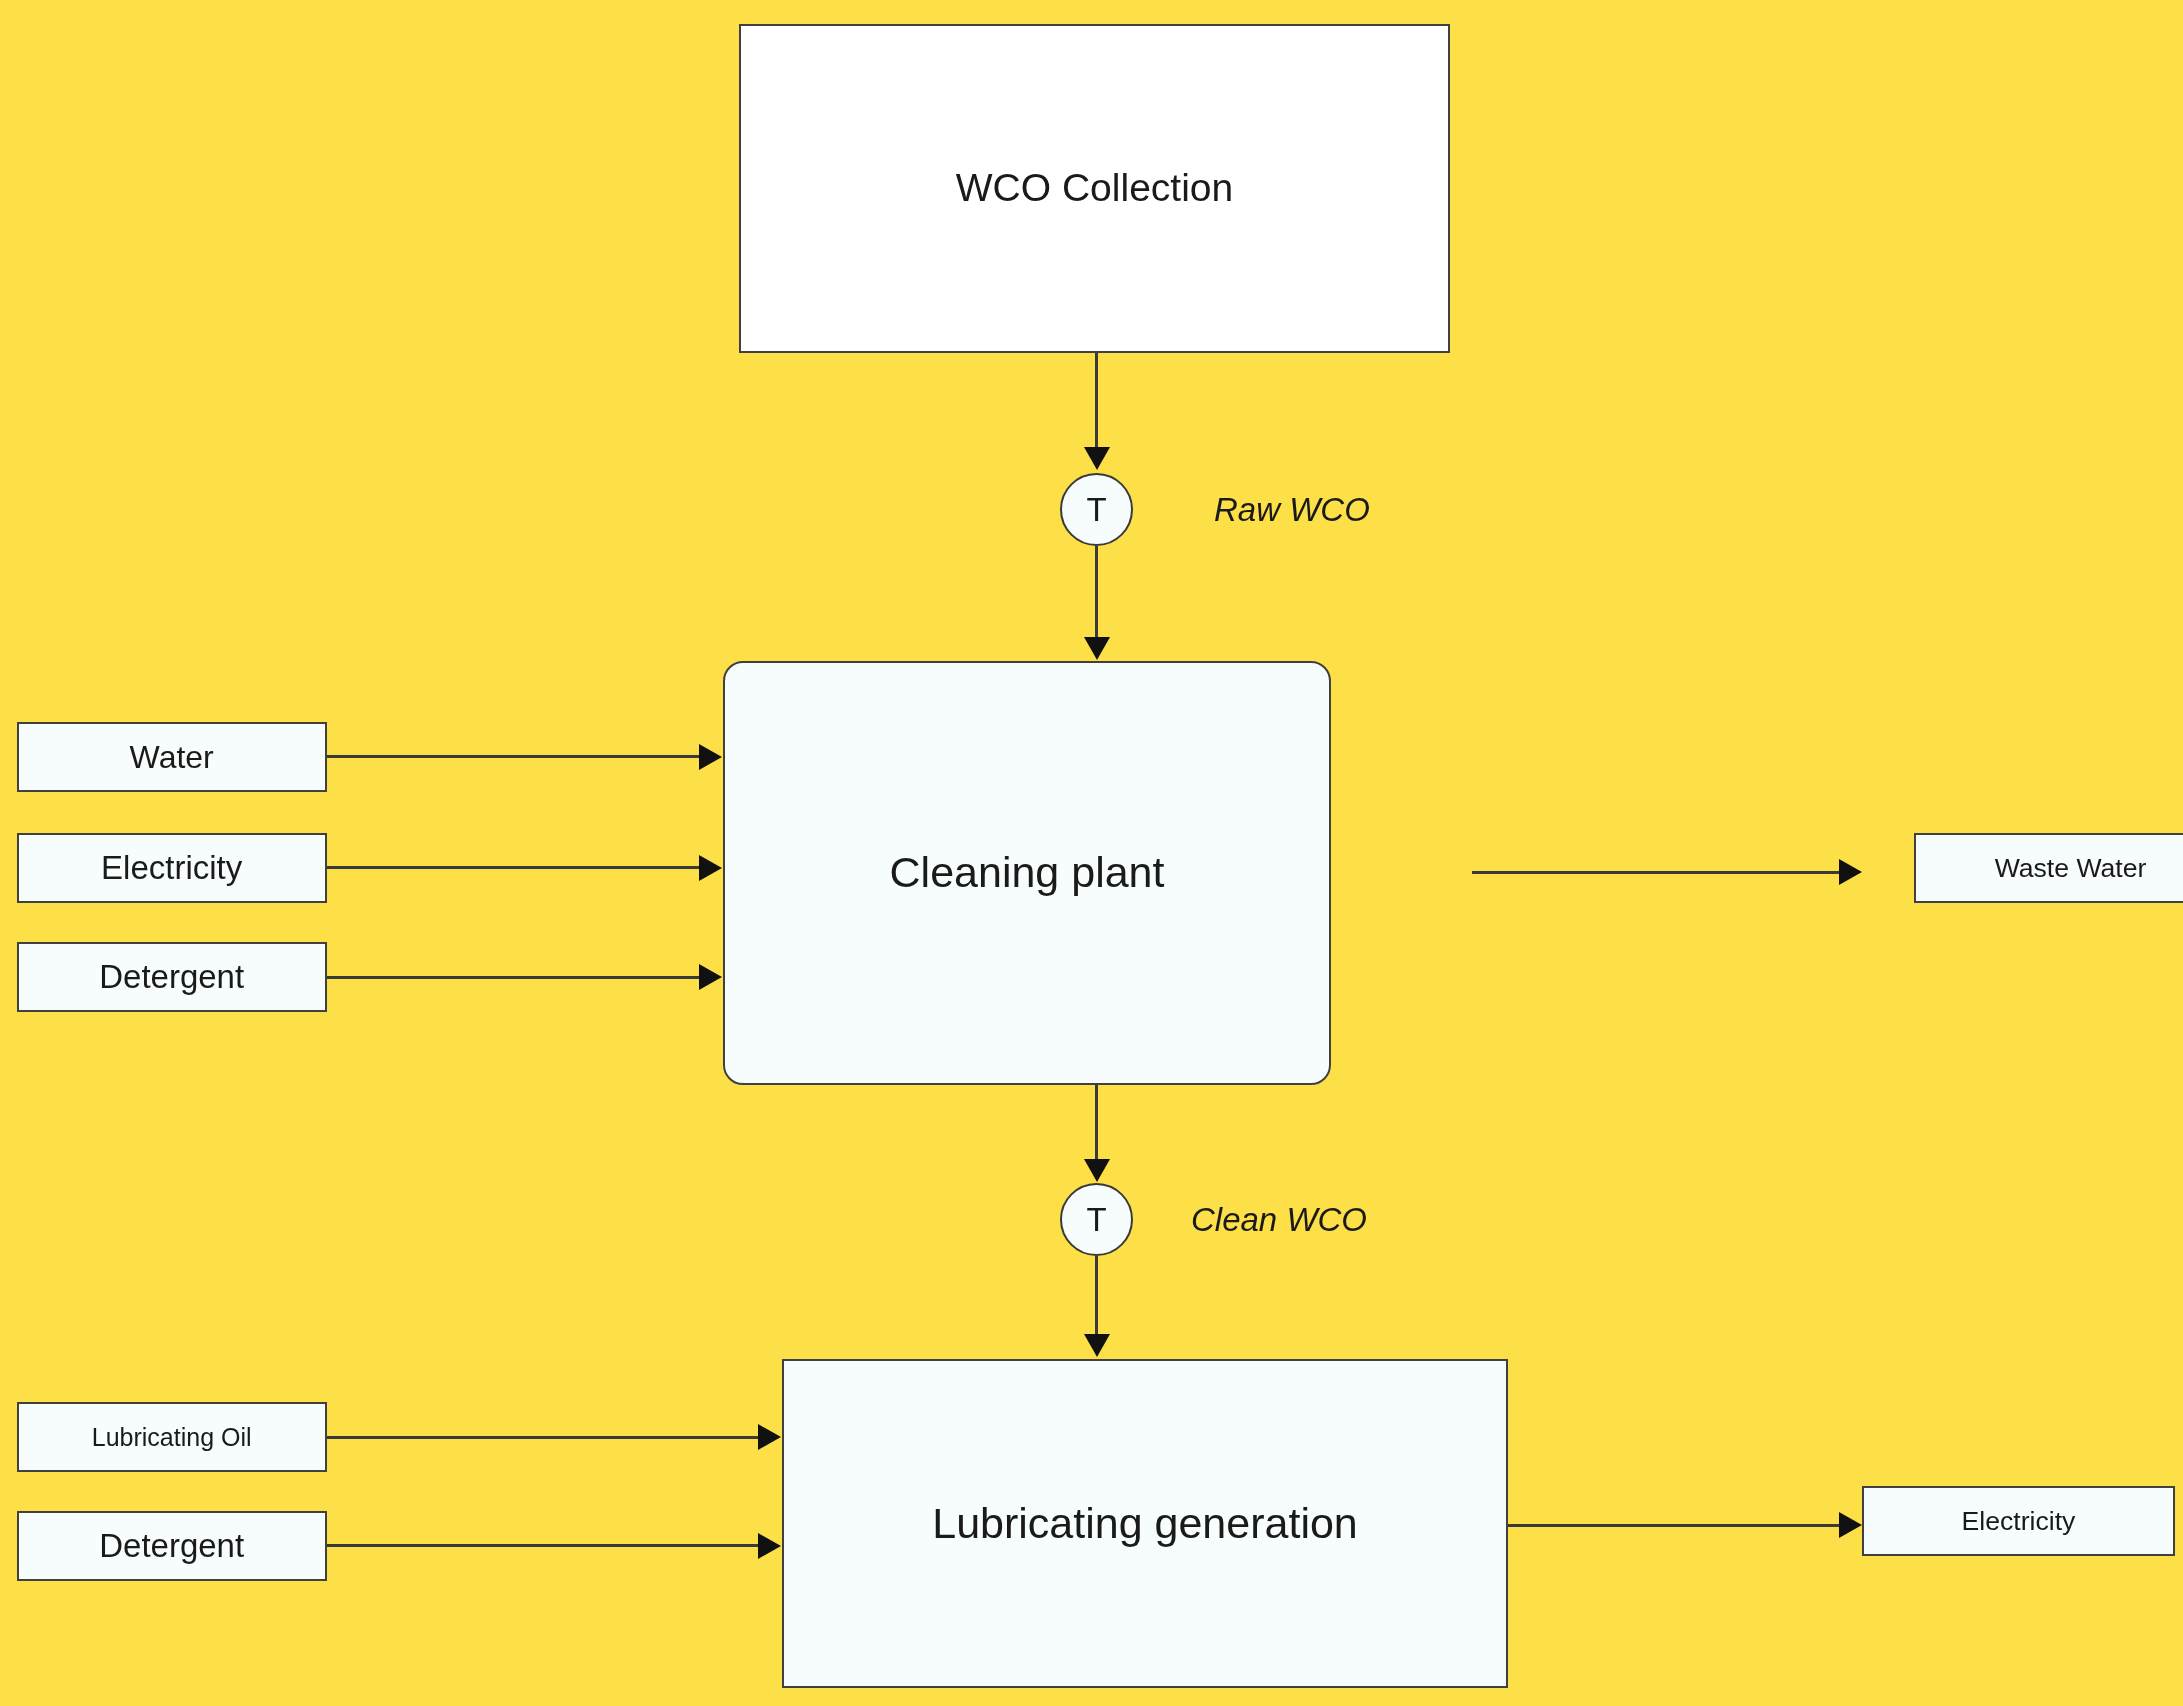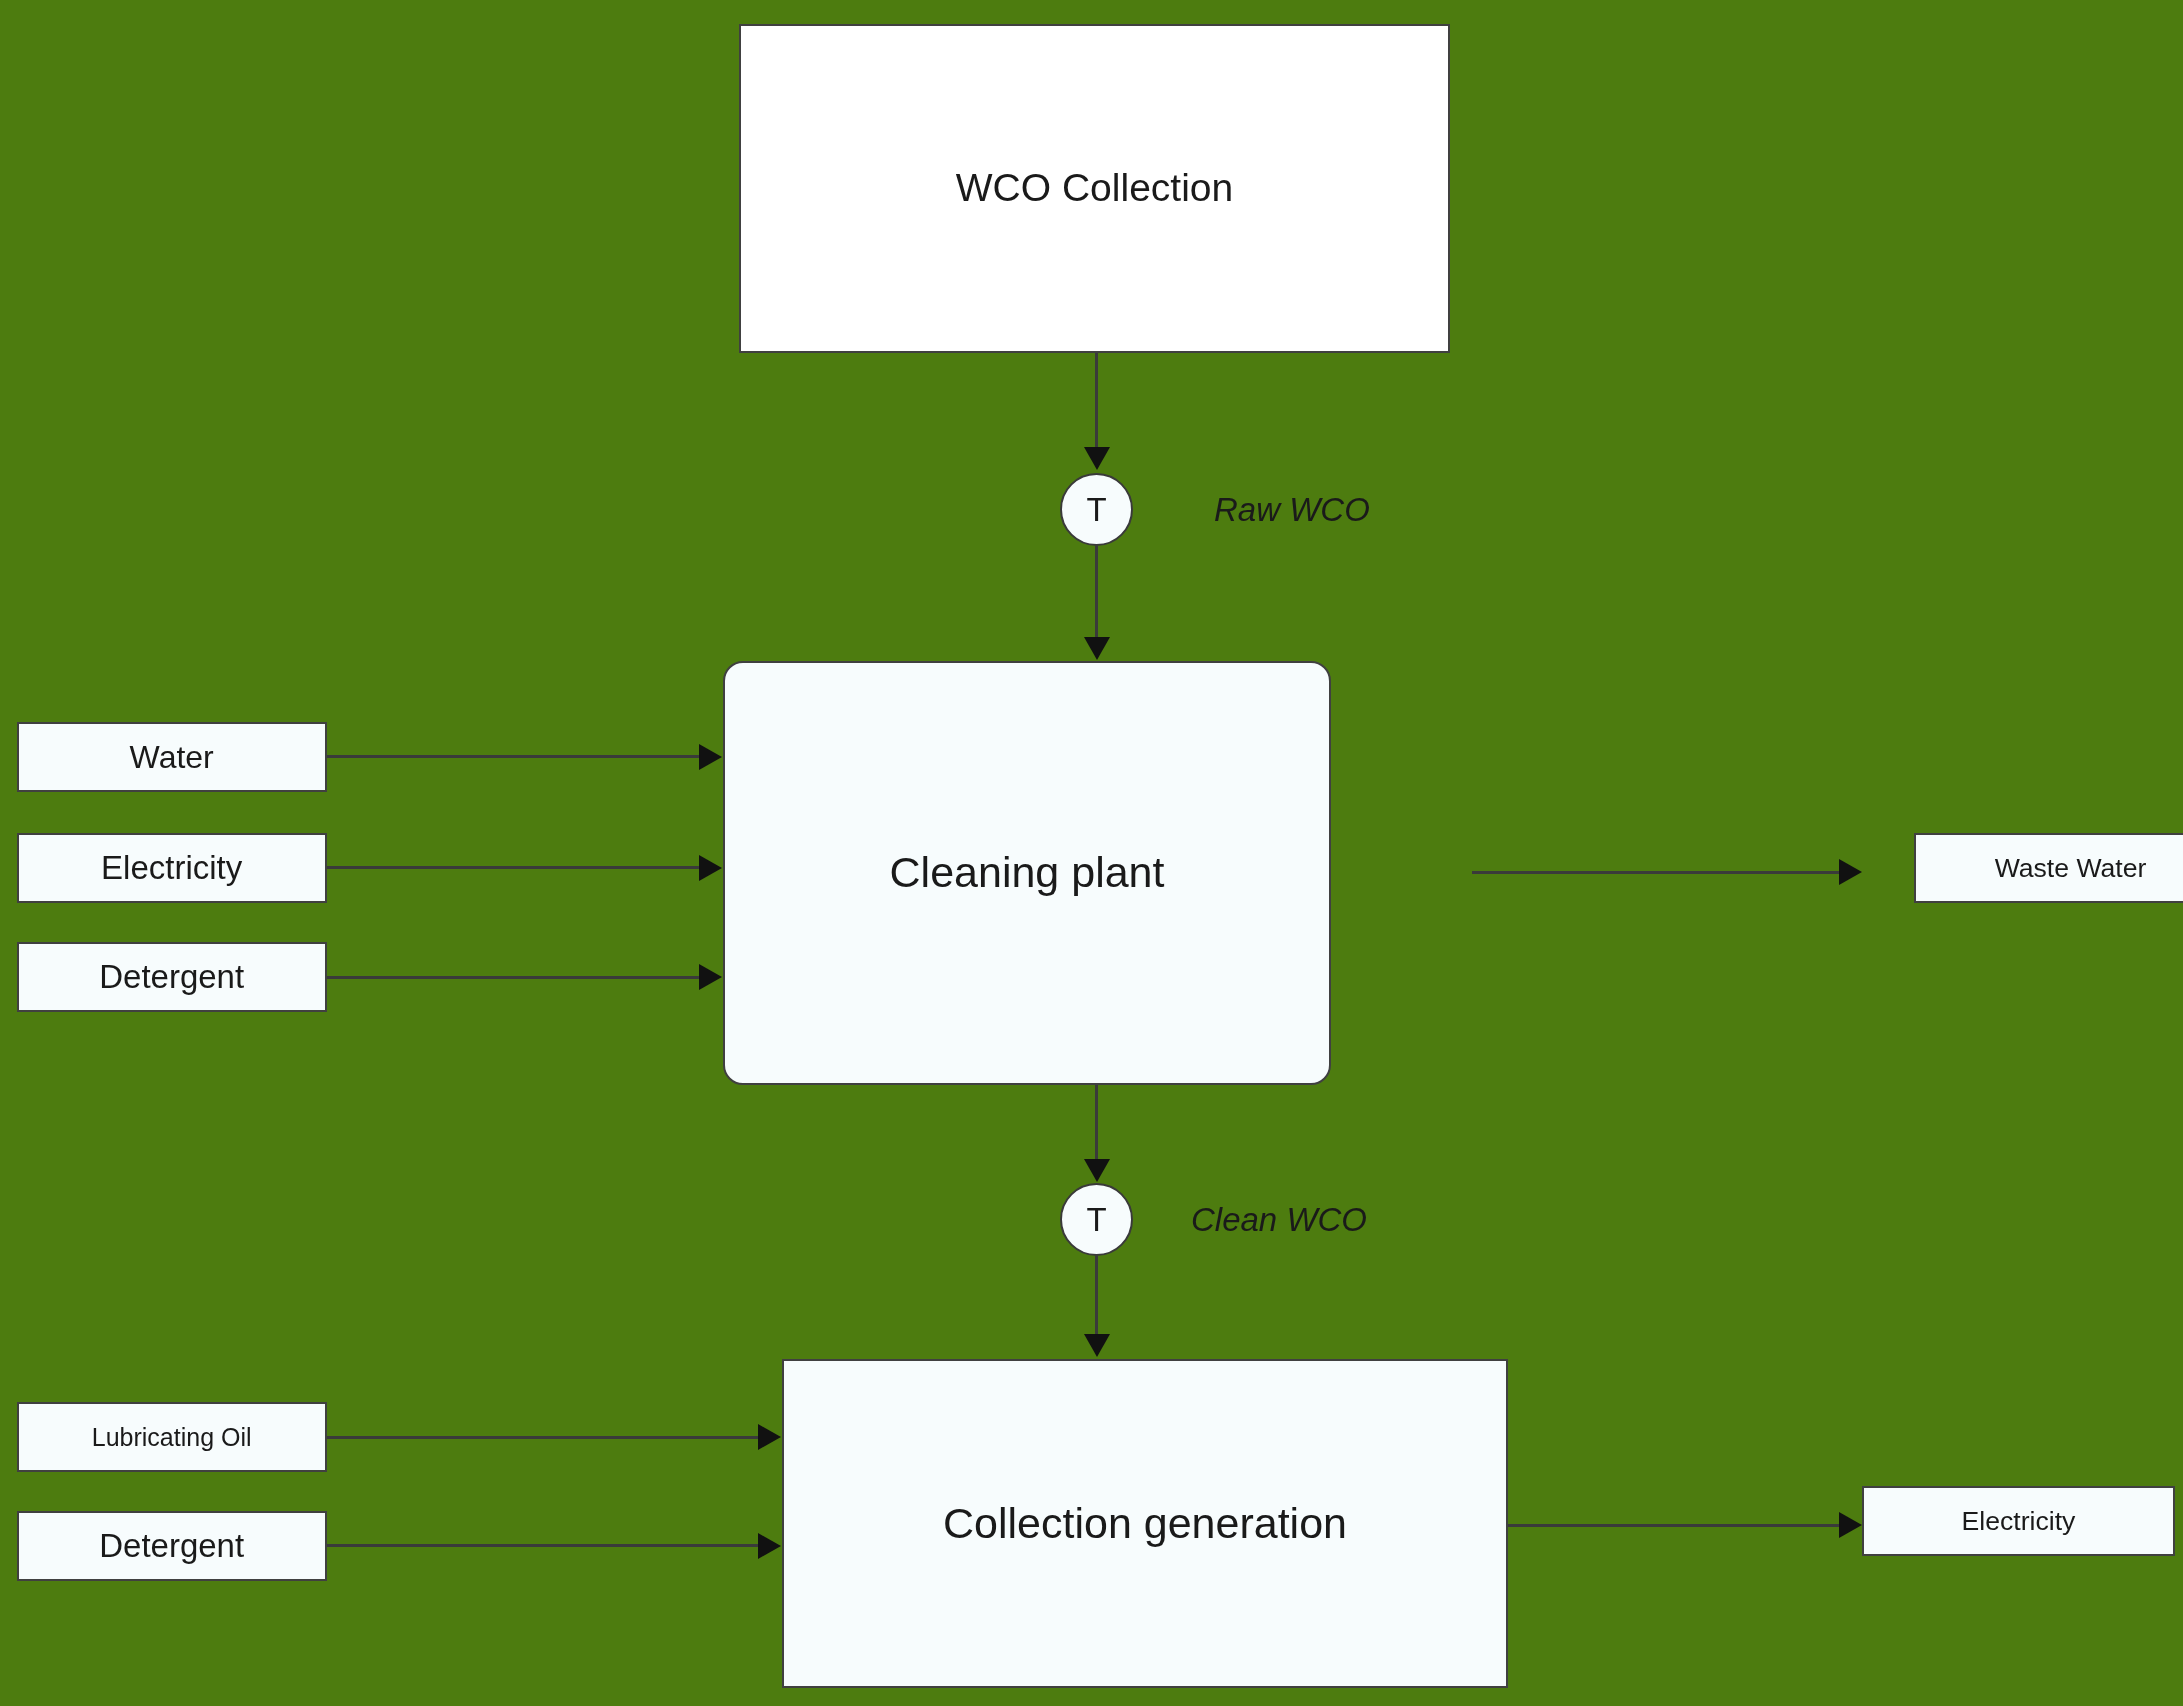--- a/index.html
+++ b/index.html
@@ -4,21 +4,21 @@
 <style>
   html, body {
     margin: 0;
     padding: 0;
     background: #ffffff;
   }
   #canvas {
     position: relative;
     width: 2183px;
     height: 1707px;
-    background: #4d7c0f;
+    background: #fde047;
     font-family: "Liberation Sans", sans-serif;
     overflow: hidden;
   }
   .node {
     position: absolute;
     box-sizing: border-box;
     border: 2.3px solid #404040;
     background: #f7fcfd;
     display: flex;
     align-items: center;
@@ -199,21 +199,21 @@
 
   <div class="node white-fill" id="node-wco-collection">
     <span>WCO  Collection</span>
   </div>
 
   <div class="node" id="node-cleaning-plant">
     <span>Cleaning plant</span>
   </div>
 
   <div class="node" id="node-electricity-generation">
-    <span>Collection generation</span>
+    <span>Lubricating generation</span>
   </div>
 
   <div class="node" id="node-input-water">
     <span>Water</span>
   </div>
 
   <div class="node" id="node-input-electricity">
     <span>Electricity</span>
   </div>
 

